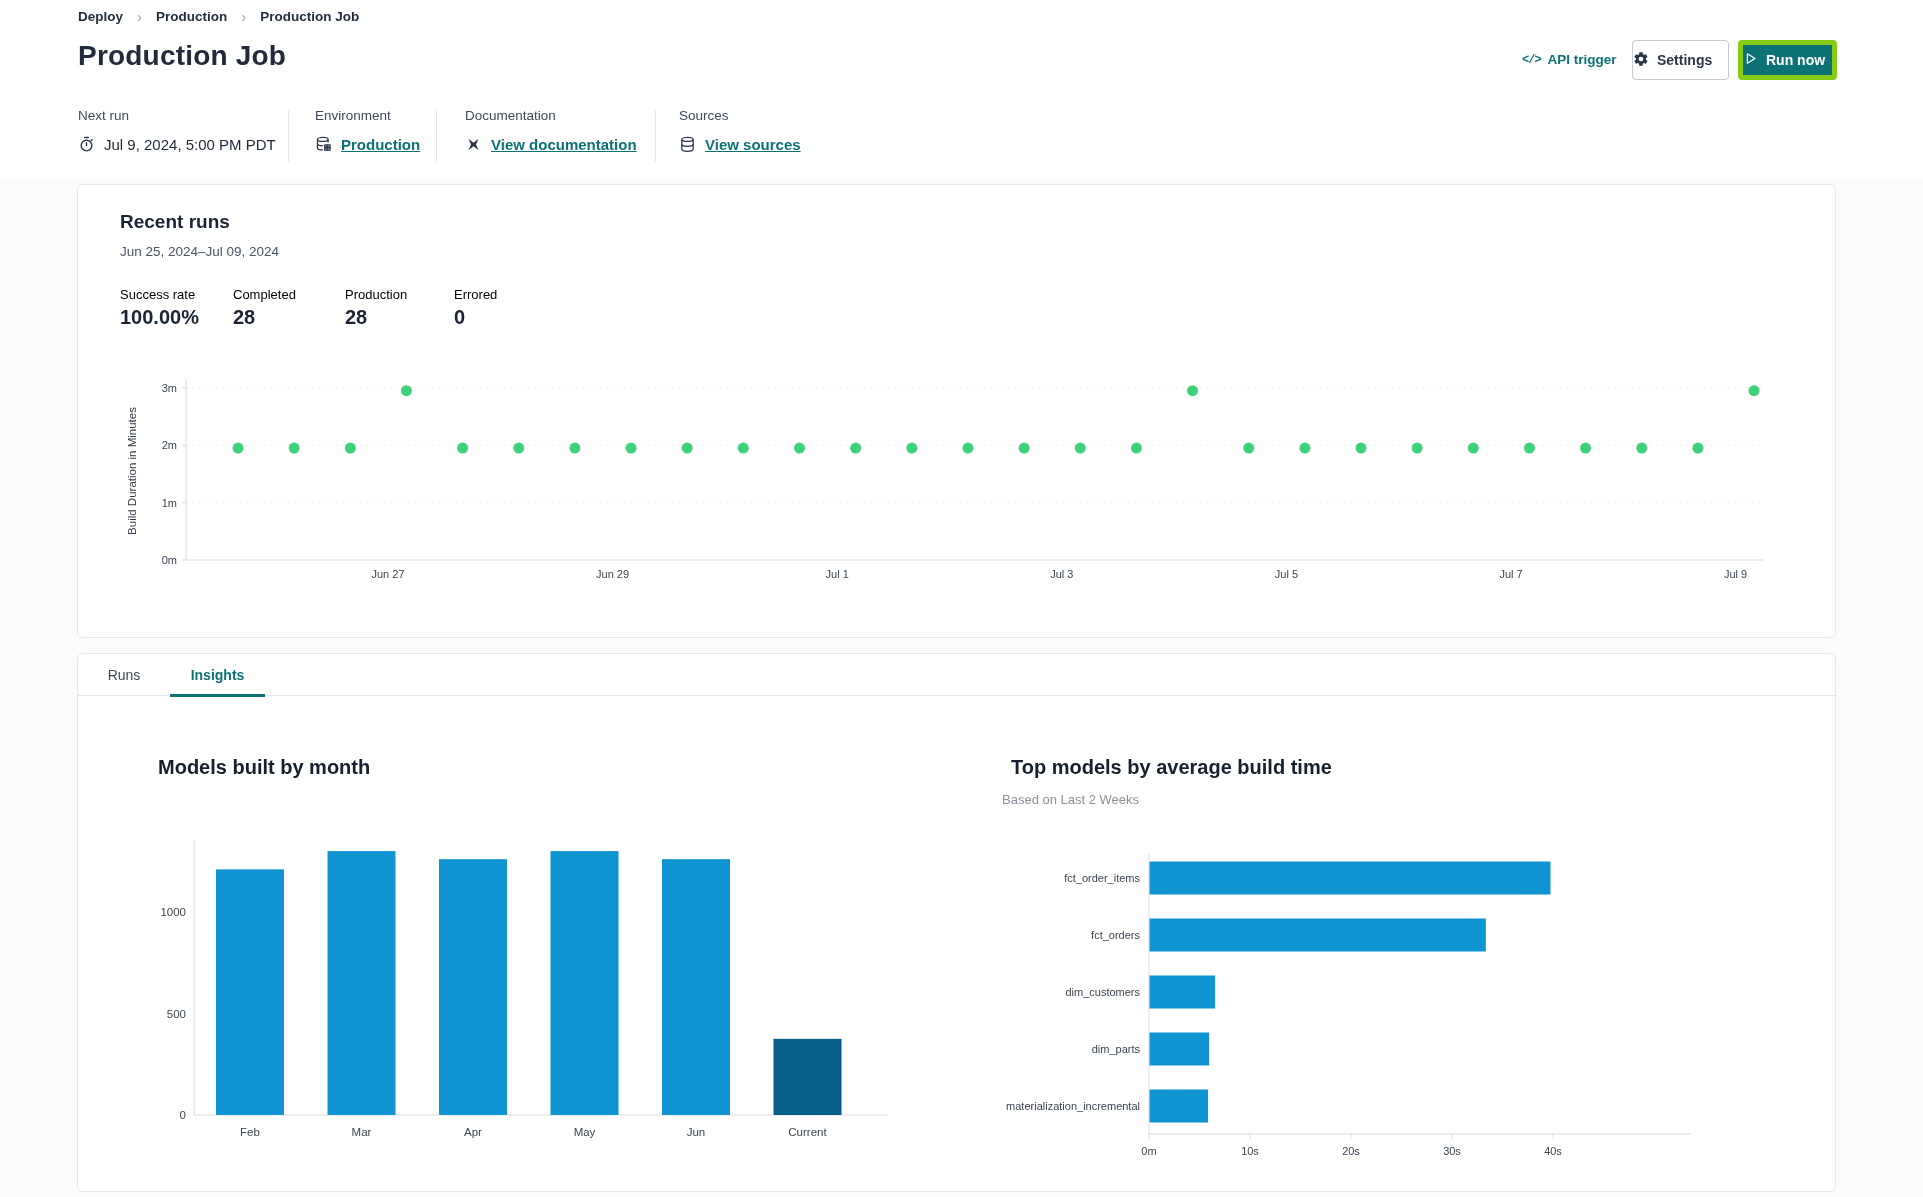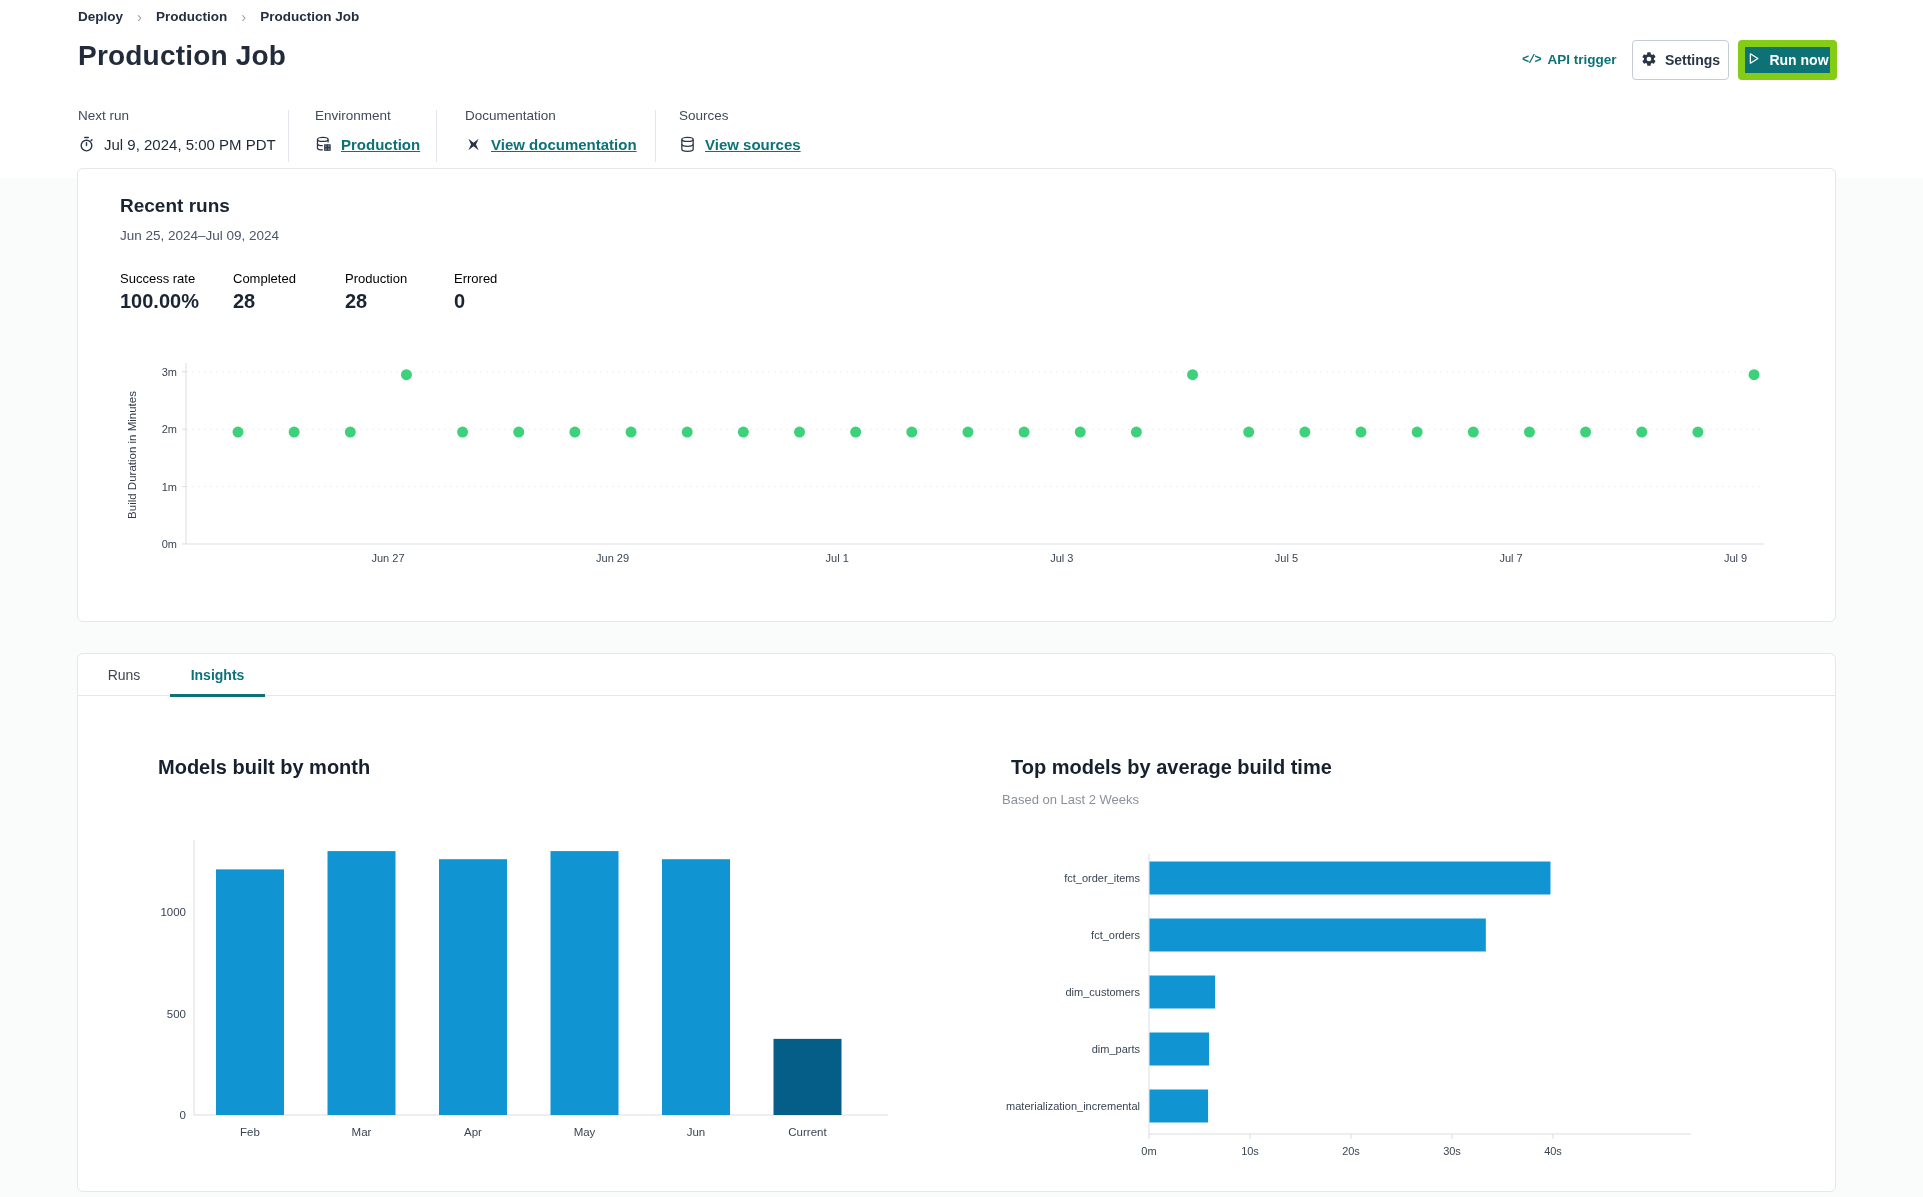--- a/index.html
+++ b/index.html
@@ -16,35 +16,35 @@
   
   .breadcrumb { position:absolute; left:78px; top:8px; display:flex; align-items:center; gap:14px; font-size:13.5px; }
   .bc-item { font-weight:600; color:#232e40; cursor:pointer; }
   .bc-item.last { font-weight:700; }
   .bc-sep { color:#9aa3af; font-size:15px; }
 
   
   .page-title { position:absolute; left:78px; top:40px; font-size:28px; font-weight:700; color:#212b3b; letter-spacing:.2px; }
   .api-trigger { position:absolute; left:1522px; top:52px; display:flex; align-items:center; gap:7px; color:#0c7276; font-size:13.5px; font-weight:600; cursor:pointer; }
   .api-code { font-family:"Liberation Mono", monospace; font-size:12px; font-weight:700; letter-spacing:-1px; }
-  .btn { position:absolute; top:40px; height:40px; display:flex; align-items:center; justify-content:center; gap:8px; border-radius:4px; font-size:14px; cursor:pointer; }
+  .btn { position:absolute; top:40px; height:40px; display:flex; align-items:center; gap:8px; border-radius:4px; font-size:14px; cursor:pointer; }
   .btn-settings { left:1632px; width:97px; background:#ffffff; border:1px solid #c6ccd3; color:#2a3547; font-weight:600; }
-  .btn-run { left:1738px; width:99px; background:#0c7276; border:7px solid #84cc16; color:#ffffff; font-weight:600; }
+  .btn-run { left:1738px; width:99px; background:#0c7276; border:5px solid #84cc16; color:#ffffff; font-weight:600; }
 
   
   .info-col { position:absolute; top:108px; }
   .info-label { font-size:13.5px; color:#3f4a5a; }
   .info-value { display:flex; align-items:flex-end; gap:9px; margin-top:13px; font-size:15px; color:#1f2937; }
   .info-value .icon { display:flex; align-items:center; }
   .info-link { color:#0c7276; font-weight:600; text-decoration:underline; cursor:pointer; }
   .info-divider { position:absolute; top:110px; width:1px; height:52px; background:#e3e6ea; }
 
   
   .card { position:absolute; background:#ffffff; border:1px solid #e4e7eb; border-radius:6px; }
-  .card-recent { left:77px; top:168px; width:1759px; height:454px;padding-left:32px; }
+  .card-recent { left:77px; top:184px; width:1759px; height:454px;padding-left:32px; }
   .card-tabs   { left:77px; top:653px; width:1759px; height:539px; }
 
   .rr-title { position:absolute; left:42px; top:26px; font-size:19px; font-weight:700; color:#1a2433; }
   .rr-range { position:absolute; left:42px; top:59px; font-size:13.5px; color:#4a5568; }
   .stat { position:absolute; top:102px; }
   .stat-label { font-size:13px; color:#000000; }
   .stat-value { margin-top:4px; font-size:20px; font-weight:700; color:#1a2433; }
 
   
   .tabbar { position:absolute; left:0; top:0; width:100%; height:42px; border-bottom:1px solid #e4e7eb; }

